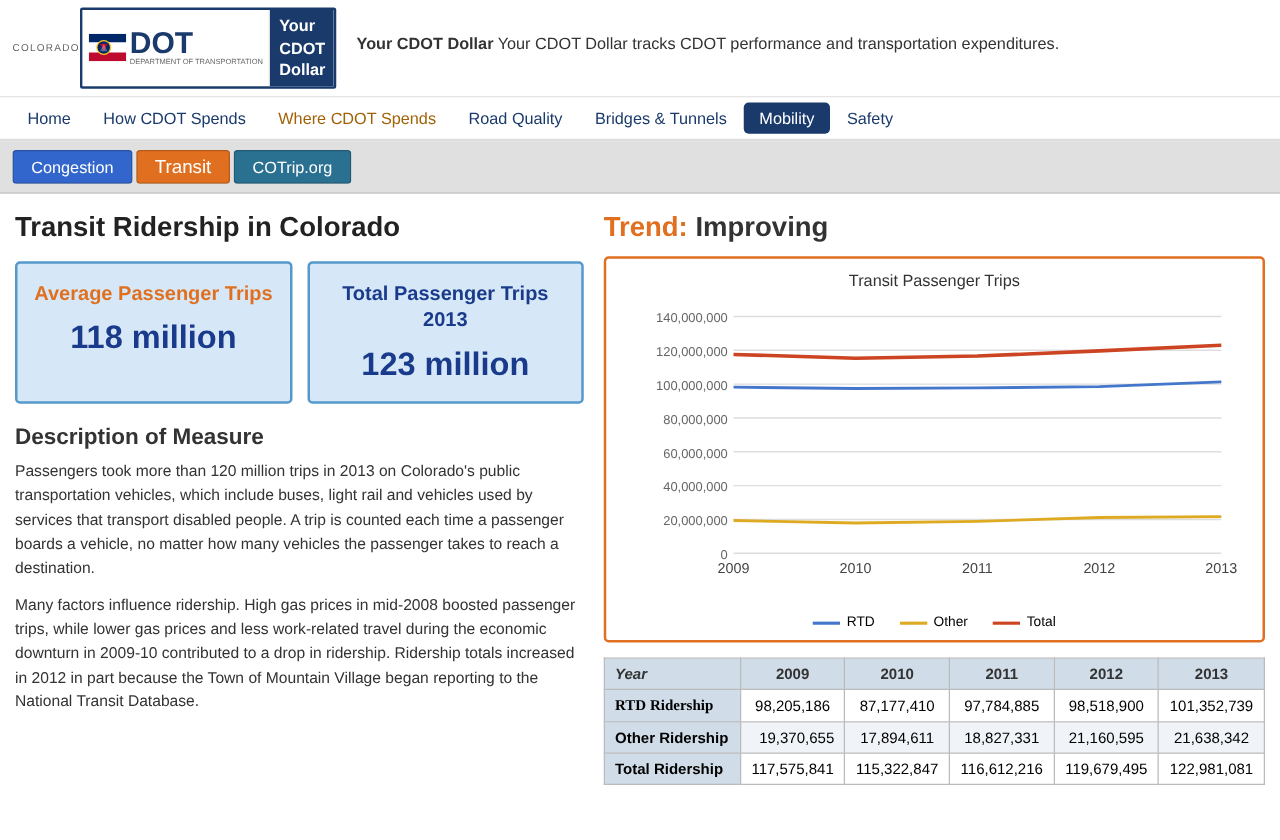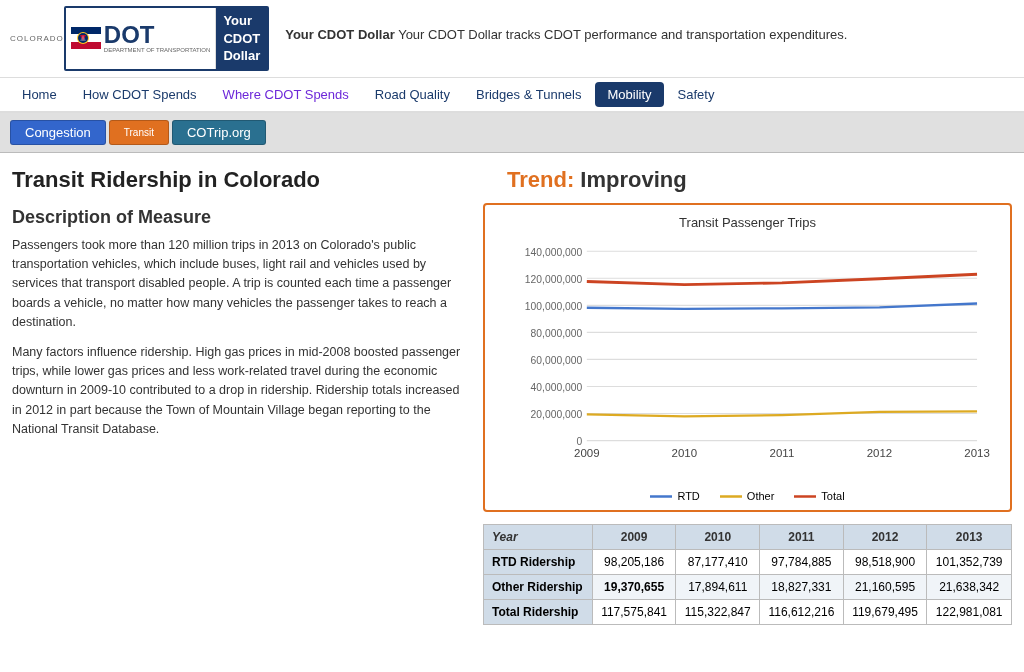--- a/index.html
+++ b/index.html
@@ -43,49 +43,59 @@
       <b>Your CDOT Dollar</b> <span style="font-size:13px;">Your CDOT Dollar tracks CDOT performance and transportation expenditures.</span>
     </div>
     <nav style="display:flex; gap:2px; align-items:center;">
     </nav>
   </div>
 </div>
 
 <div style="display:flex; gap:2px; align-items:center; padding:4px 10px; background:#fff; border-bottom:2px solid #ddd;" id="nav-container">
 <a style="padding: 5px 12px; font-size: 13px; color: rgb(26, 58, 107); background: transparent; border-radius: 0px; cursor: pointer; text-decoration: none;">Home</a>
     <a style="padding: 5px 12px; font-size: 13px; color: rgb(26, 58, 107); background: transparent; border-radius: 0px; cursor: pointer; text-decoration: none;">How CDOT Spends</a>
-    <a style="padding: 5px 12px; font-size: 13px; color: #6d28d9; background: transparent; border-radius: 0px; cursor: pointer; text-decoration: none;">Where CDOT Spends</a>
+    <a style="padding: 5px 12px; font-size: 13px; color: #a16207; background: transparent; border-radius: 0px; cursor: pointer; text-decoration: none;">Where CDOT Spends</a>
     <a style="padding: 5px 12px; font-size: 13px; color: rgb(26, 58, 107); background: transparent; border-radius: 0px; cursor: pointer; text-decoration: none;">Road Quality</a>
     <a style="padding: 5px 12px; font-size: 13px; color: rgb(26, 58, 107); background: transparent; border-radius: 0px; cursor: pointer; text-decoration: none;">Bridges &amp; Tunnels</a>
     <a style="padding: 5px 12px; font-size: 13px; color: rgb(255, 255, 255); background: rgb(26, 58, 107); border-radius: 4px; cursor: pointer; text-decoration: none;">Mobility</a>
     <a style="padding: 5px 12px; font-size: 13px; color: rgb(26, 58, 107); background: transparent; border-radius: 0px; cursor: pointer; text-decoration: none;">Safety</a>
   </div>
 
 <div style="display:flex; gap:3px; padding:7px 10px; background:#e0e0e0; border-bottom:1px solid #bbb;" id="sub-tabs-container">
 <button style="padding: 4px 14px; font-size: 13px; color: rgb(255, 255, 255); background: rgb(51, 102, 204); border: 1px solid rgba(0, 0, 0, 0.2); border-radius: 3px; cursor: pointer;">Congestion</button>
-    <button style="padding: 4px 14px; font-size: 10px; color: rgb(255, 255, 255); background: rgb(224, 112, 32); border: 1px solid rgba(0, 0, 0, 0.2); border-radius: 3px; cursor: pointer;">Transit</button>
+    <button style="padding: 4px 14px; font-size: 15px; color: rgb(255, 255, 255); background: rgb(224, 112, 32); border: 1px solid rgba(0, 0, 0, 0.2); border-radius: 3px; cursor: pointer;">Transit</button>
     <button style="padding: 4px 14px; font-size: 13px; color: rgb(255, 255, 255); background: rgb(42, 112, 144); border: 1px solid rgba(0, 0, 0, 0.2); border-radius: 3px; cursor: pointer;">COTrip.org</button>
   </div>
 
 <div style="display:flex; padding:14px 12px; gap:16px; background:#fff;">
 
   <div style="flex:0 0 455px;">
     <h1 style="font-size:22px; font-weight:bold; color:#222; margin-bottom:14px;">Transit Ridership in Colorado</h1>
 
+    <div style="display:flex; gap:12px; margin-bottom:16px;" id="stat-boxes-container">
+    <div style="flex: 1 1 0%; border: 2px solid rgb(85, 153, 204); border-radius: 4px; background: rgb(214, 232, 247); padding: 14px 10px; text-align: center;">
+    <div style="font-size:16px; font-weight:bold; color:#e07020; line-height:1.35; margin-bottom:8px;">Average Passenger Trips</div>
+    <div style="font-size:26px; font-weight:bold; color:#1a3a8b;">118 million</div>
+  </div>
+        <div style="flex: 1 1 0%; border: 2px solid rgb(85, 153, 204); border-radius: 4px; background: rgb(214, 232, 247); padding: 14px 10px; text-align: center;">
+    <div style="font-size:16px; font-weight:bold; color:#1a3a8b; line-height:1.35; margin-bottom:8px;">Total Passenger Trips 2013</div>
+    <div style="font-size:26px; font-weight:bold; color:#1a3a8b;">123 million</div>
+  </div>
+      </div>
 
     <h2 style="font-size:18px; font-weight:bold; color:#333; margin-bottom:8px;">Description of Measure</h2>
     <div id="desc-paragraphs">
         <p style="font-size: 12.5px; color: rgb(51, 51, 51); line-height: 1.55; margin-bottom: 10px;">Passengers took more than 120 million trips in 2013 on Colorado's public transportation vehicles, which include buses, light rail and vehicles used by services that transport disabled people. A trip is counted each time a passenger boards a vehicle, no matter how many vehicles the passenger takes to reach a destination.</p>
         <p style="font-size: 12.5px; color: rgb(51, 51, 51); line-height: 1.55; margin-bottom: 10px;">Many factors influence ridership. High gas prices in mid-2008 boosted passenger trips, while lower gas prices and less work-related travel during the economic downturn in 2009-10 contributed to a drop in ridership. Ridership totals increased in 2012 in part because the Town of Mountain Village began reporting to the National Transit Database.</p>
       </div>
   </div>
 
   <div style="flex:1;">
     <div style="font-size:22px; font-weight:bold; margin-bottom:10px;">
-      <span style="color:#e07020;margin-left:24px;">Trend:</span>
+      <span style="color:#e07020;">Trend:</span>
       <strong style="color:#333;">Improving</strong>
     </div>
 
     <div style="border:2px solid #e07020; border-radius:4px; padding:10px 10px 8px; background:#fff; margin-bottom:12px;">
       <div style="text-align:center; font-size:13px; font-weight:normal; color:#333; margin-bottom:4px;">Transit Passenger Trips</div>
 
       <svg viewBox="0 0 440 220" style="width:100%; display:block;" id="chart-svg">
 
       <line x1="80" x2="420" y1="180" y2="180" stroke="#ddd" stroke-width="1"></line>
           <text x="76" y="184" text-anchor="end" font-size="9" fill="#666">0</text>
@@ -141,30 +151,30 @@
             <th style="border: 1px solid rgb(187, 187, 187); padding: 5px 8px; text-align: left; background: rgb(208, 220, 232); font-weight: bold; color: rgb(51, 51, 51); font-style: italic;">Year</th>
             <th style="border: 1px solid rgb(187, 187, 187); padding: 5px 8px; text-align: center; background: rgb(208, 220, 232); font-weight: bold; color: rgb(51, 51, 51);">2009</th>
             <th style="border: 1px solid rgb(187, 187, 187); padding: 5px 8px; text-align: center; background: rgb(208, 220, 232); font-weight: bold; color: rgb(51, 51, 51);">2010</th>
             <th style="border: 1px solid rgb(187, 187, 187); padding: 5px 8px; text-align: center; background: rgb(208, 220, 232); font-weight: bold; color: rgb(51, 51, 51);">2011</th>
             <th style="border: 1px solid rgb(187, 187, 187); padding: 5px 8px; text-align: center; background: rgb(208, 220, 232); font-weight: bold; color: rgb(51, 51, 51);">2012</th>
             <th style="border: 1px solid rgb(187, 187, 187); padding: 5px 8px; text-align: center; background: rgb(208, 220, 232); font-weight: bold; color: rgb(51, 51, 51);">2013</th>
           </tr>
         </thead>
         <tbody>
           <tr style="background: rgb(255, 255, 255);">
-            <td style="border: 1px solid rgb(187, 187, 187); padding: 5px 8px; font-weight: bold; background: rgb(208, 220, 232); text-align: left;">RTD Ridership</td>
+            <td style="border: 1px solid rgb(187, 187, 187); padding: 5px 8px; font-weight: bold; background: rgb(208, 220, 232); text-align: left; font-family: Liberation Serif, serif;">RTD Ridership</td>
             <td style="border: 1px solid rgb(187, 187, 187); padding: 5px 8px; text-align: center;">98,205,186</td>
             <td style="border: 1px solid rgb(187, 187, 187); padding: 5px 8px; text-align: center;">87,177,410</td>
             <td style="border: 1px solid rgb(187, 187, 187); padding: 5px 8px; text-align: center;">97,784,885</td>
             <td style="border: 1px solid rgb(187, 187, 187); padding: 5px 8px; text-align: center;">98,518,900</td>
             <td style="border: 1px solid rgb(187, 187, 187); padding: 5px 8px; text-align: center;">101,352,739</td>
           </tr>
           <tr style="background: rgb(240, 244, 248);">
             <td style="border: 1px solid rgb(187, 187, 187); padding: 5px 8px; font-weight: bold; background: rgb(208, 220, 232); text-align: left;">Other Ridership</td>
-            <td style="border: 1px solid rgb(187, 187, 187); padding: 5px 8px; text-align: center; font-weight: bold;">19,370,655</td>
+            <td style="border: 1px solid rgb(187, 187, 187); padding: 5px 8px; text-align: right;">19,370,655</td>
             <td style="border: 1px solid rgb(187, 187, 187); padding: 5px 8px; text-align: center;">17,894,611</td>
             <td style="border: 1px solid rgb(187, 187, 187); padding: 5px 8px; text-align: center;">18,827,331</td>
             <td style="border: 1px solid rgb(187, 187, 187); padding: 5px 8px; text-align: center;">21,160,595</td>
             <td style="border: 1px solid rgb(187, 187, 187); padding: 5px 8px; text-align: center;">21,638,342</td>
           </tr>
           <tr style="background: rgb(255, 255, 255);">
             <td style="border: 1px solid rgb(187, 187, 187); padding: 5px 8px; font-weight: bold; background: rgb(208, 220, 232); text-align: left;">Total Ridership</td>
             <td style="border: 1px solid rgb(187, 187, 187); padding: 5px 8px; text-align: center;">117,575,841</td>
             <td style="border: 1px solid rgb(187, 187, 187); padding: 5px 8px; text-align: center;">115,322,847</td>
             <td style="border: 1px solid rgb(187, 187, 187); padding: 5px 8px; text-align: center;">116,612,216</td>

